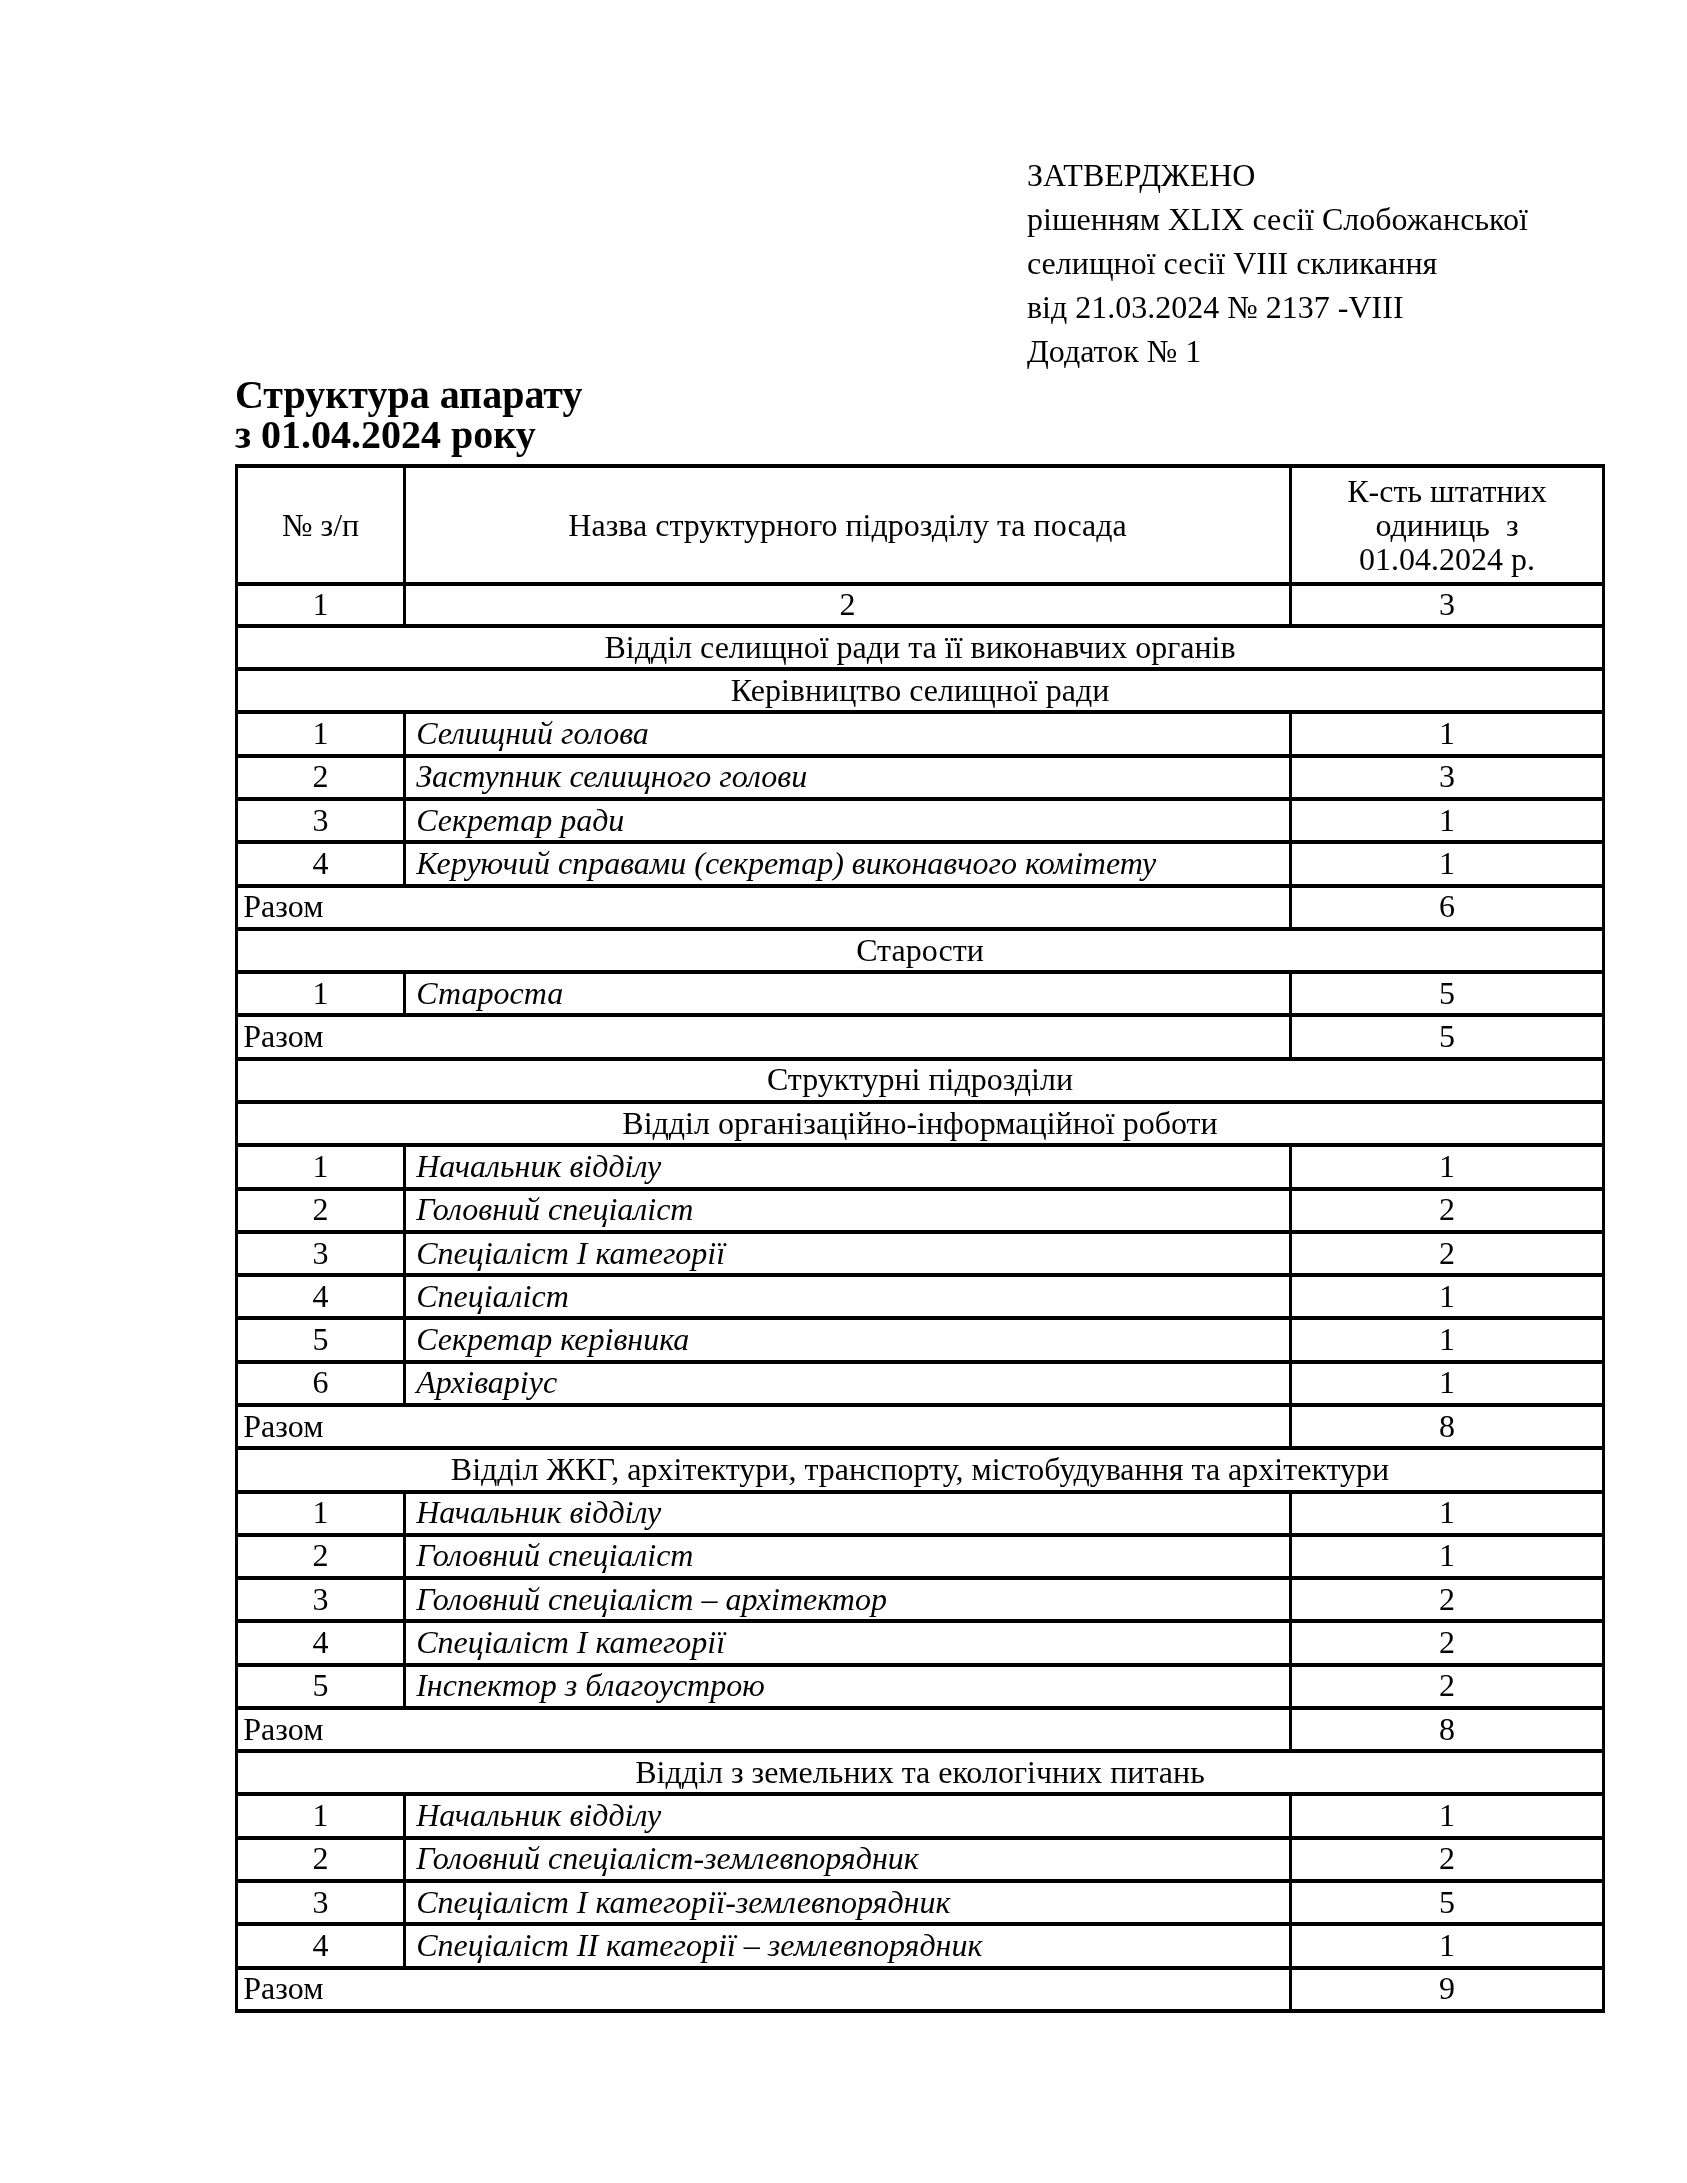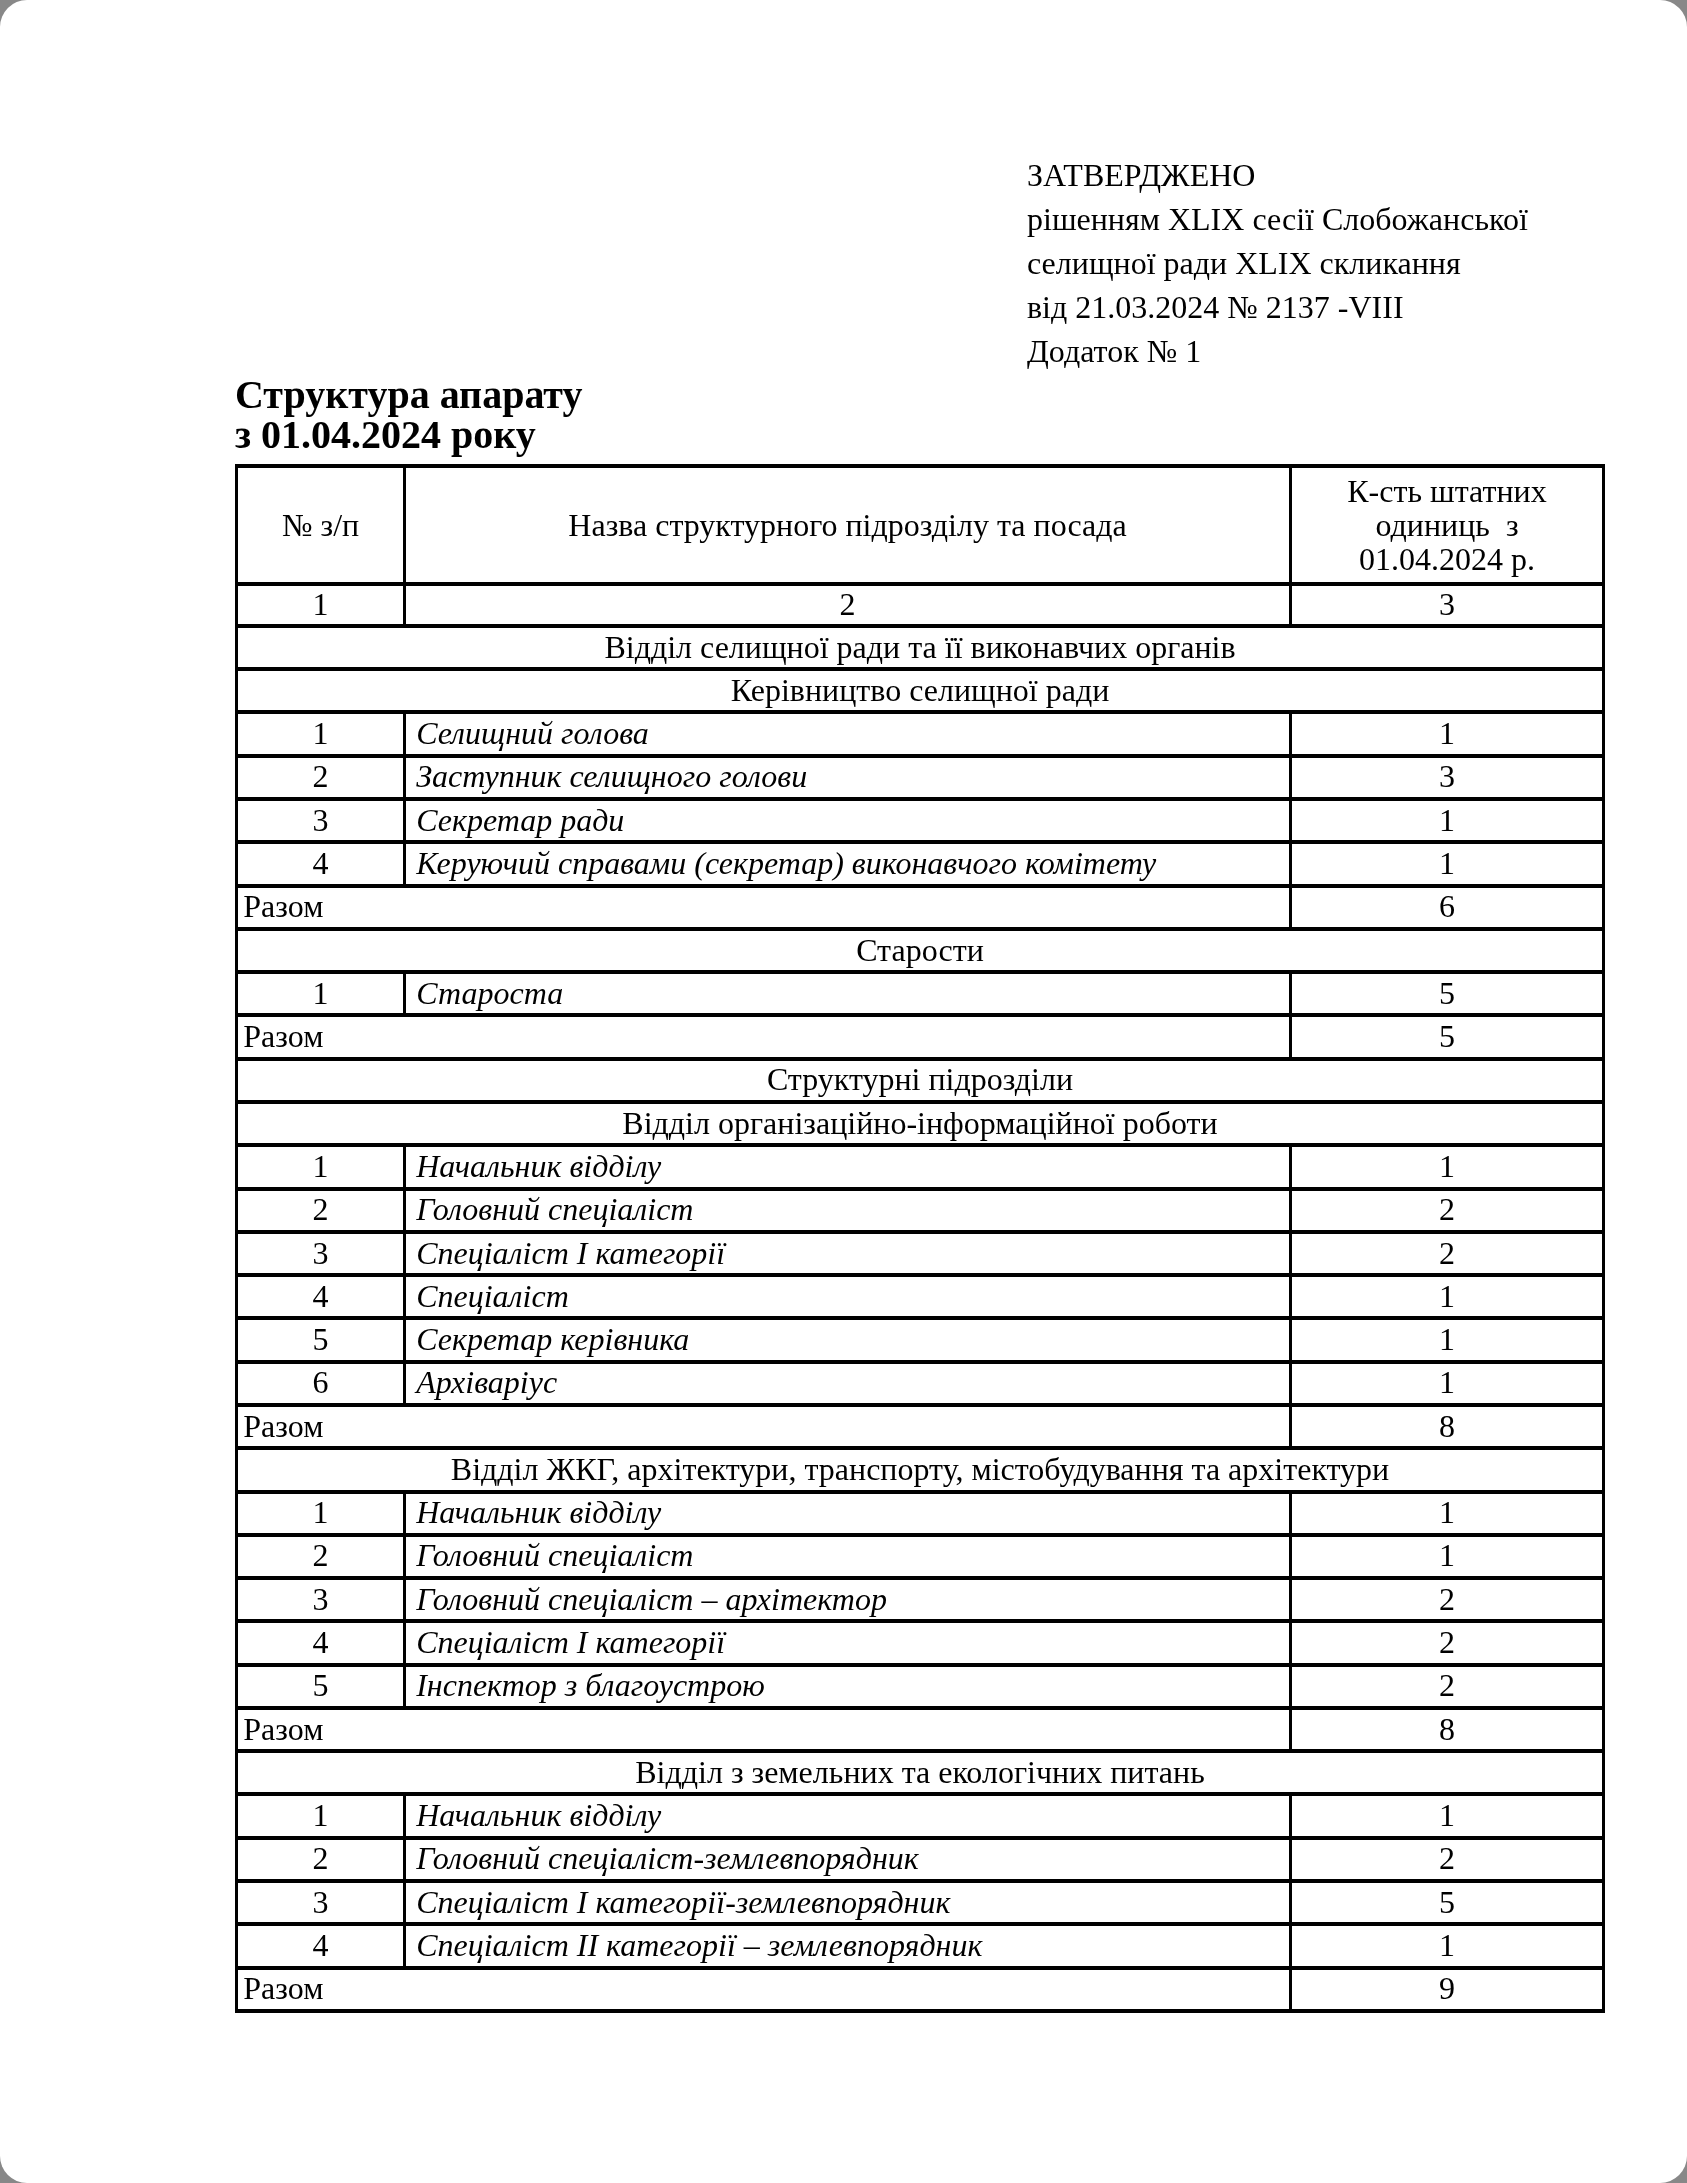--- a/index.html
+++ b/index.html
@@ -6,21 +6,20 @@
   html, body { background: #888; }
   .page {
     position: relative;
     width: 1687px;
     height: 2183px;
     background: #ffffff;
     color: #000000;
     font-family: "Liberation Serif", "DejaVu Serif", serif;
     overflow: hidden;
     margin: 0 auto;
-    border-radius: 27px;
   }
   
   .approval {
     position: absolute;
     left: 1027px;
     top: 153px;
     width: 582px;
     font-size: 32px;
     line-height: 44px;
     font-weight: normal;
@@ -101,21 +100,21 @@
   }
 </style>
 </head>
 <body>
 
 <div class="page">
 
   <div class="approval">
     <div>ЗАТВЕРДЖЕНО</div>
     <div>рішенням XLIX сесії Слобожанської</div>
-    <div>селищної ради XLIX скликання</div>
+    <div>селищної сесії VIII скликання</div>
     <div>від 21.03.2024 № 2137 -VIII</div>
     <div>Додаток № 1</div>
   </div>
 
   <div class="title-block">
     <div>Структура апарату</div>
     <div>з 01.04.2024 року</div>
   </div>
 
   <table class="staff">

